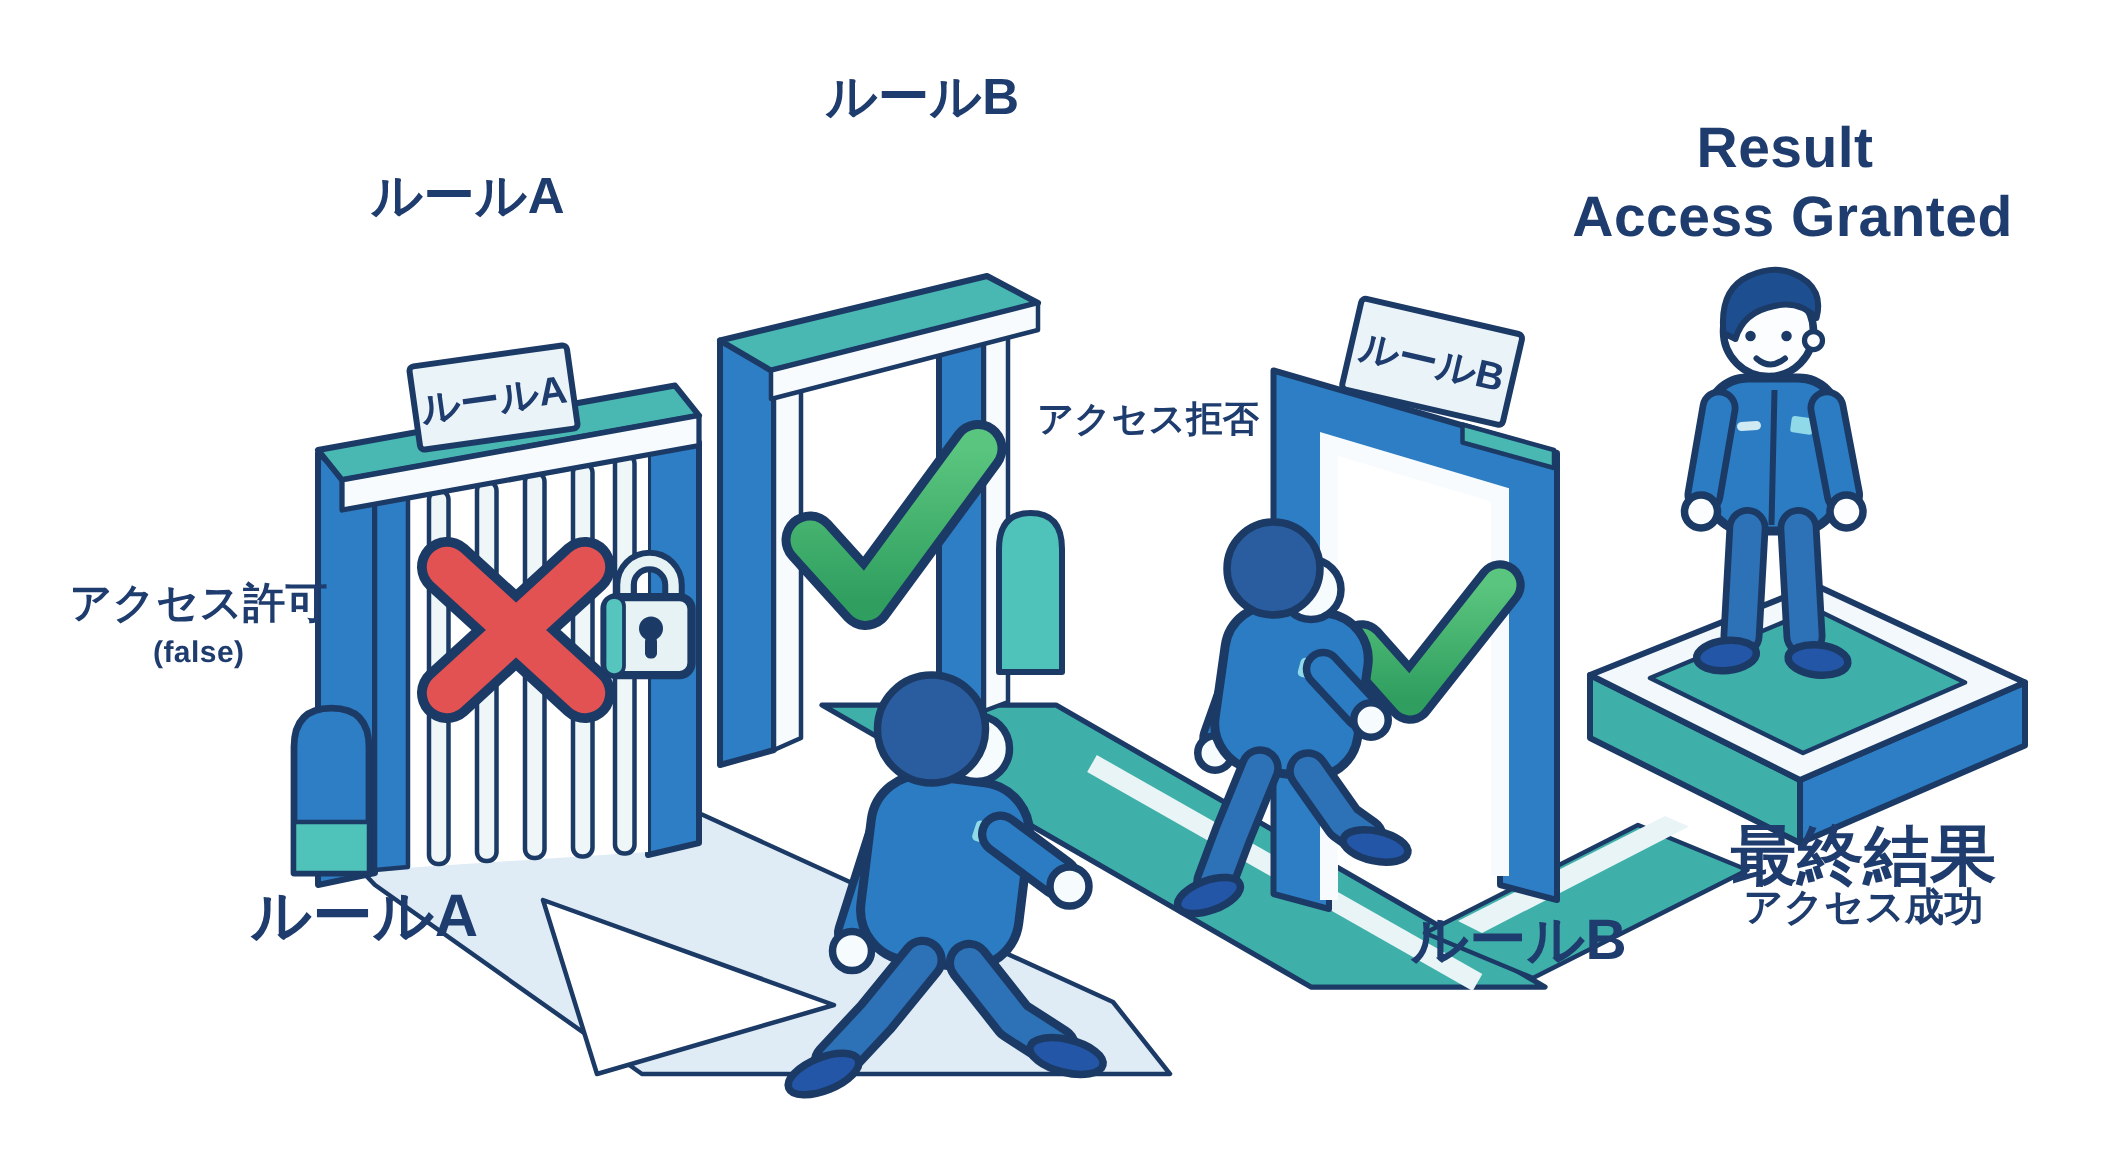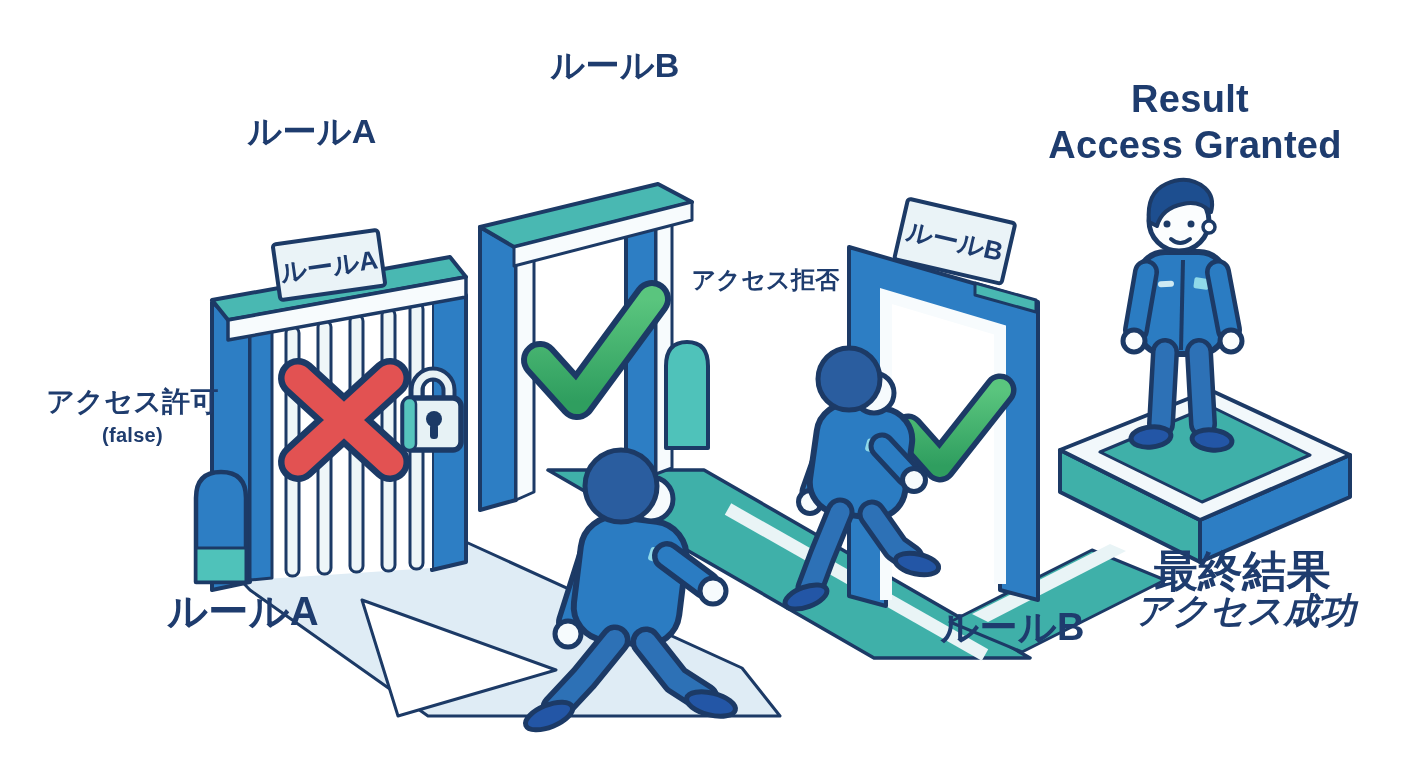--- a/index.html
+++ b/index.html
@@ -14,21 +14,21 @@
   .h-ruleB-2{left:490px;top:92px;width:365px;font-size:37px;}
   .h-result-1{left:1040px;top:78px;width:300px;font-size:38px;}
   .h-result-2{left:1040px;top:124px;width:310px;font-size:38px;}
   .l-denied-1{left:40px;top:386px;width:185px;font-size:28px;}
   .l-denied-2{left:40px;top:424px;width:185px;font-size:20px;}
   .l-granted-1{left:688px;top:266px;width:155px;font-size:24px;}
   .l-granted-2{left:688px;top:299px;width:155px;font-size:26px;}
   .c-gateA{left:158px;top:588px;width:170px;font-size:40px;}
   .c-gateB{left:935px;top:606px;width:155px;font-size:38px;}
   .l-final-1{left:1140px;top:546px;width:205px;font-size:44px;}
-  .l-final-2{left:1135px;top:590px;width:215px;font-size:36px;font-style:italic;}
+  .l-final-2{left:1135px;top:590px;width:215px;font-size:26px;}
   .plq{font-family:"Liberation Sans",sans-serif;font-weight:700;font-size:26px;fill:#1e3c6e;}
 </style>
 </head>
 <body>
 
 <div class="canvas">
 
 <svg class="scene" width="1408" height="768" viewBox="0 0 1408 768">
   <defs>
     <linearGradient id="gradGreen" x1="0" y1="0" x2="0" y2="1">

